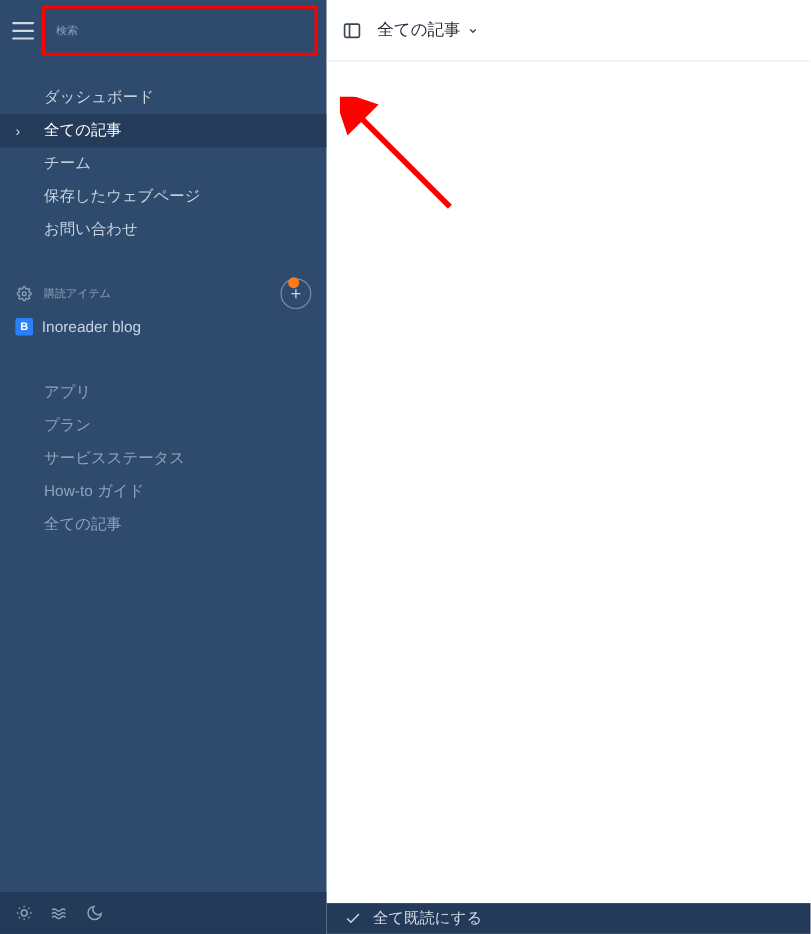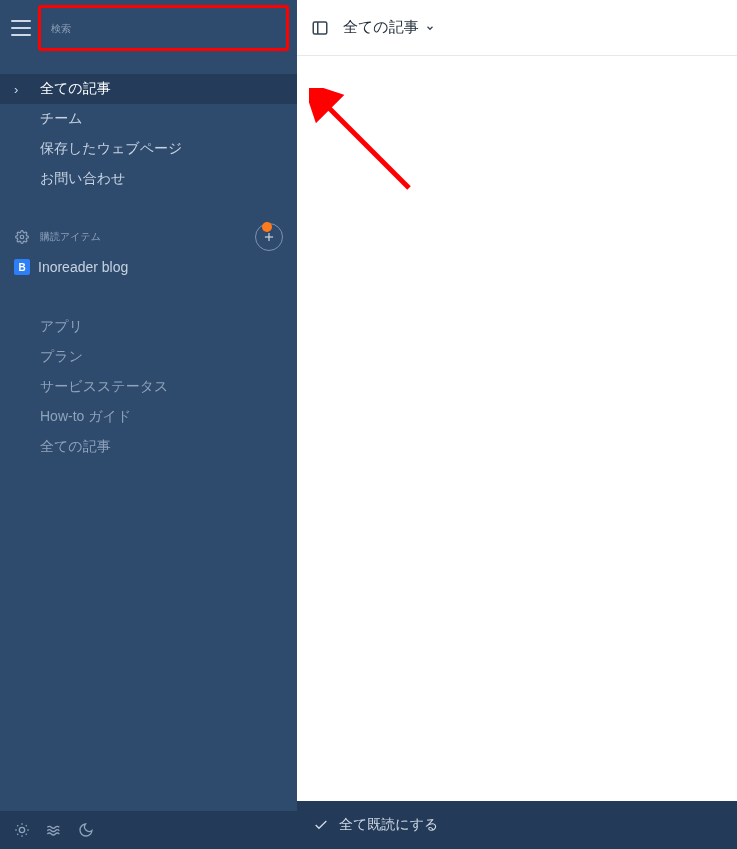--- a/index.html
+++ b/index.html
@@ -165,21 +165,21 @@
   .main-body { flex:1; position: relative; }
   .arrow-annotation {
     position: absolute;
     left: 12px;
     top: 32px;
     transform: rotate(0deg);
     pointer-events: none;
   }
 
   .main-footer {
-    height: 48px;
+    height: 28px;
     background: #233a58;
     display: flex;
     align-items: center;
     padding-left: 16px;
     gap: 10px;
     color: #cfd9e5;
     font-size: 14px;
     cursor: pointer;
   }
   .main-footer .check { display:inline-flex; }
@@ -195,20 +195,23 @@
       <span></span>
         <span></span>
         <span></span>
     </div>
     <div class="search-outline">
       <input class="search-input" placeholder="検索" style="">
     </div>
   </div>
 
   <div class="nav-block">
+    <div class="nav-item">
+      <span>ダッシュボード</span>
+    </div>
     <div class="nav-item active">
       <span class="chevron-left-mark">›</span>
       <span>全ての記事</span>
     </div>
     <div class="nav-item">
       <span>チーム</span>
     </div>
     <div class="nav-item">
       <span>保存したウェブページ</span>
     </div>

